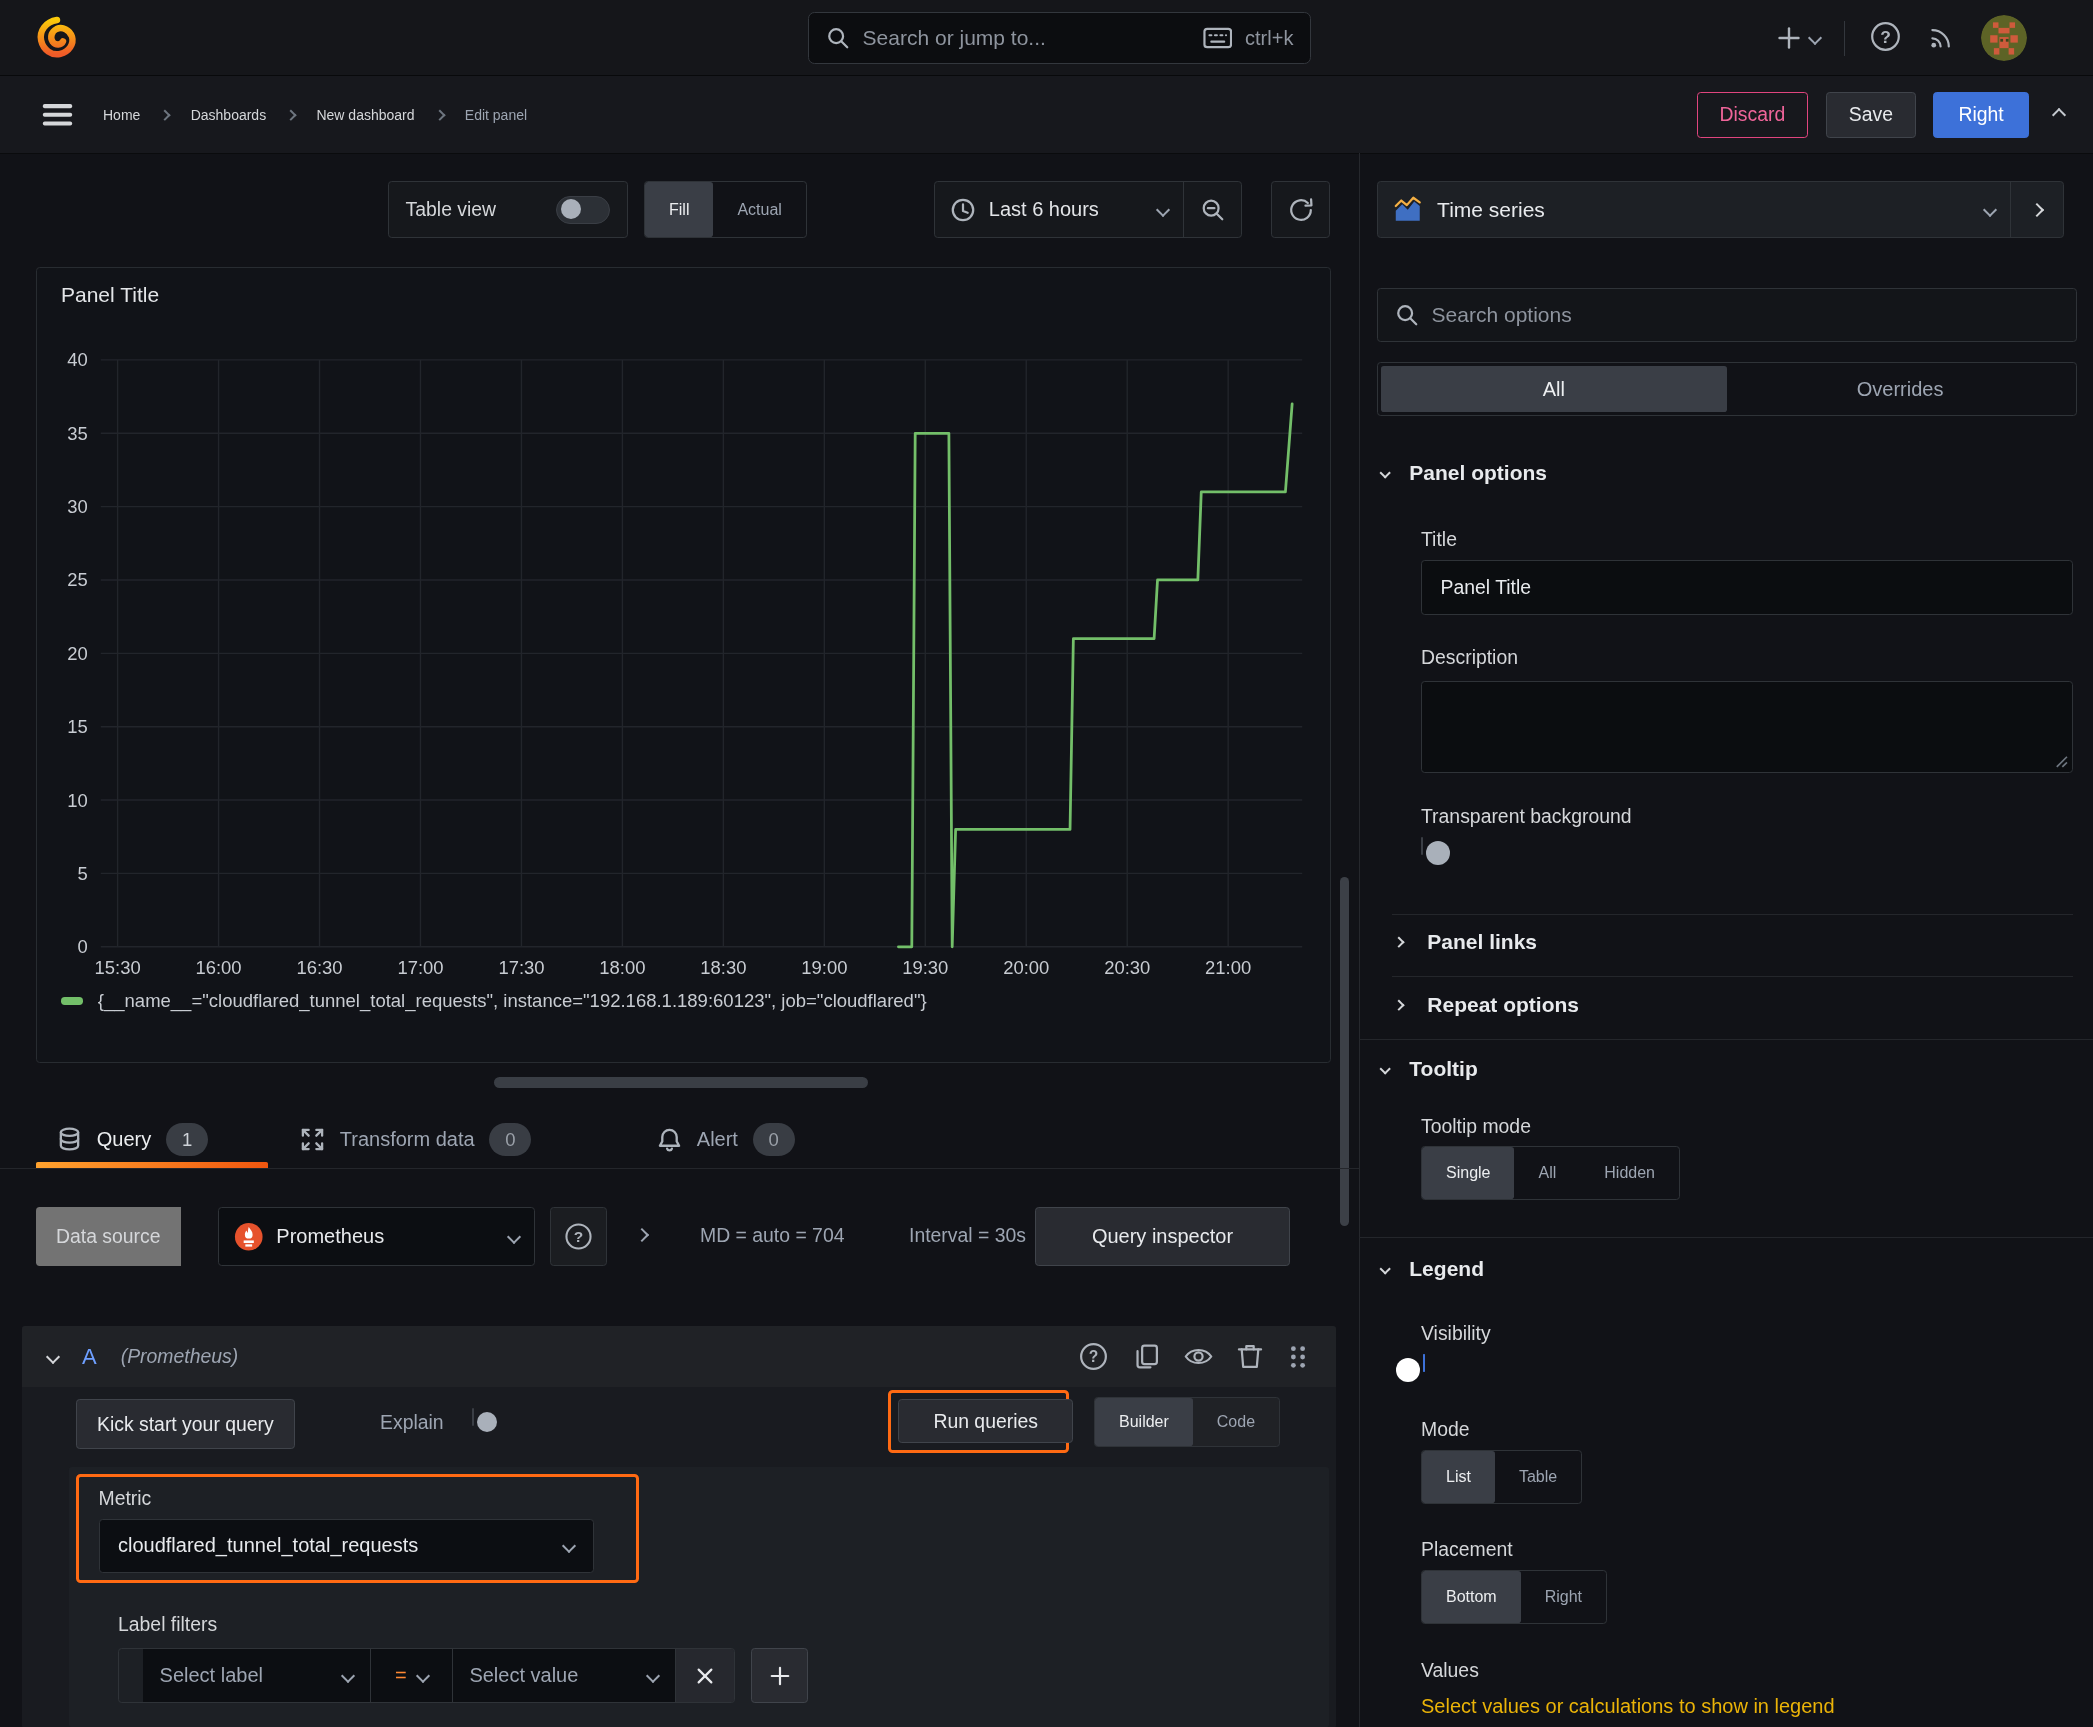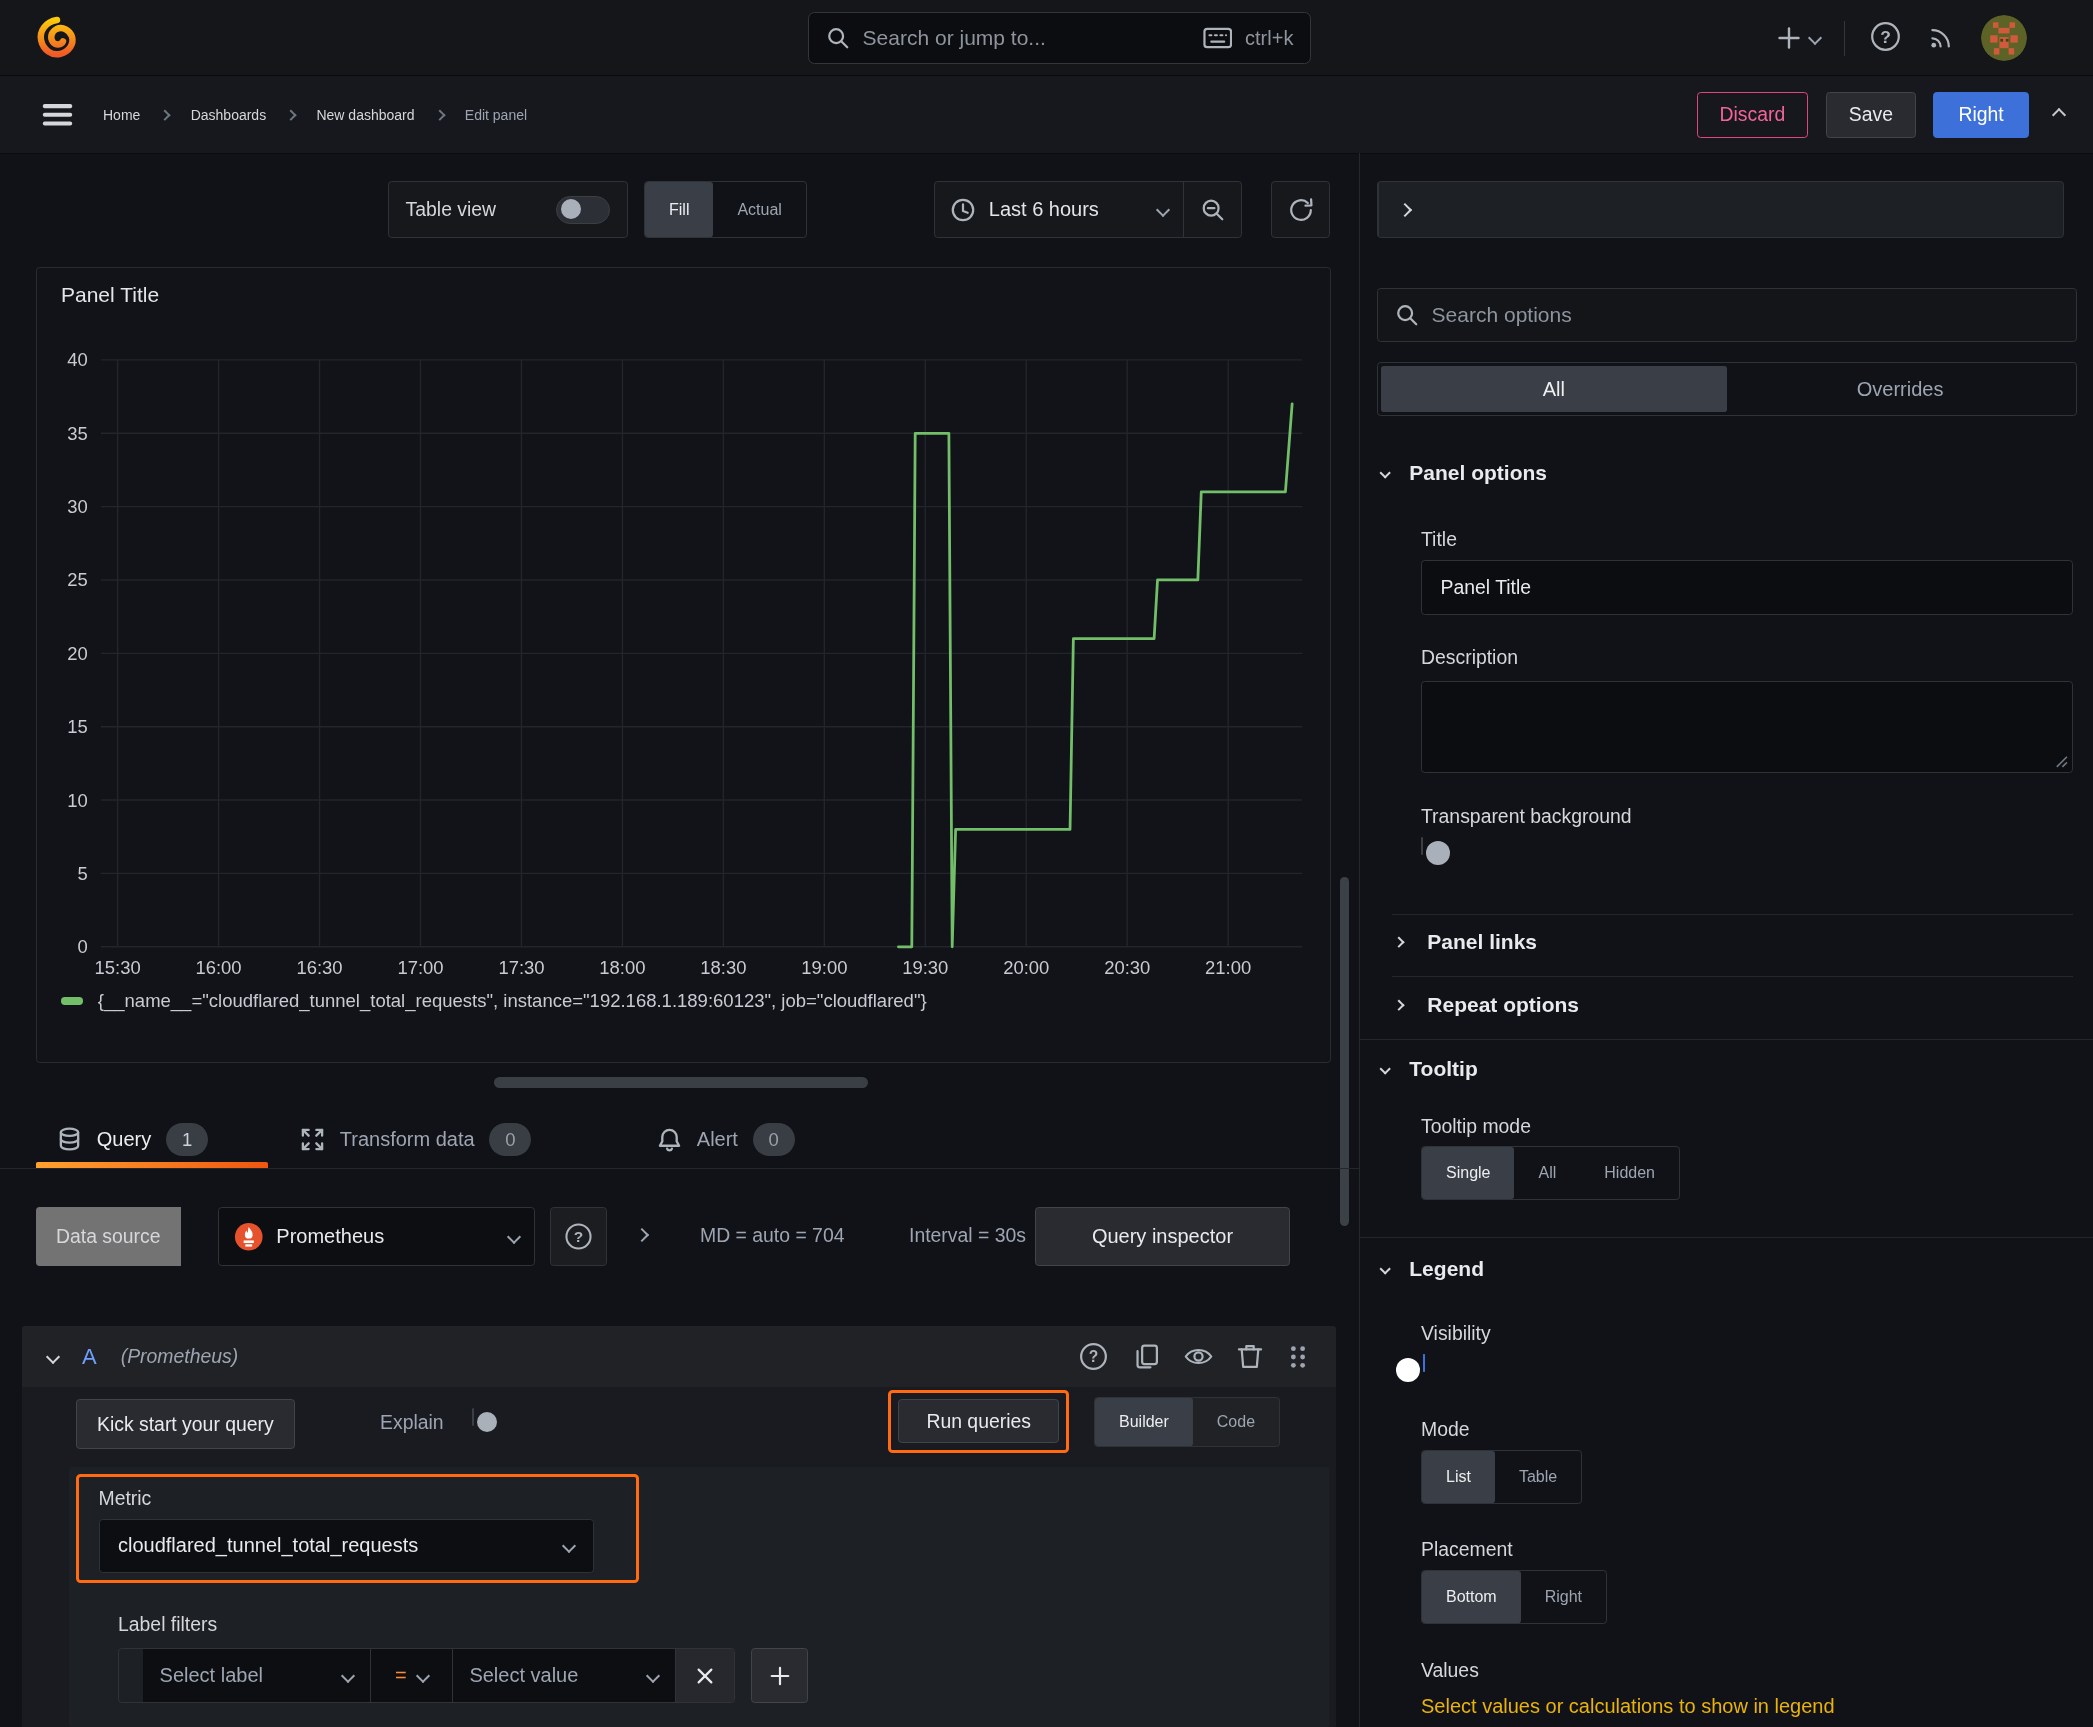--- a/index.html
+++ b/index.html
@@ -370,21 +370,21 @@
     </span>
   </div>
 
   <div class="abs" style="left:22px;top:1387px;width:1314px;height:341px;background:#191b20;border-radius:0 0 2.8px 2.8px;">
 
     <button class="btn btn-secondary abs" style="left:54px;top:12px;height:50px;padding:0 20px;font-family:inherit;">Kick start your query</button>
     <span class="abs" style="left:358px;top:24px;font-size:19.4px;color:#9da5b2;">Explain</span>
     <span class="toggle sm abs" style="left:450px;top:22px;"><span class="knob"></span></span>
 
     <div class="hl abs" style="left:866px;top:2.8px;width:181px;height:63px;">
-      <button class="btn btn-secondary" style="margin:6.5px 0 0 7.4px;height:44px;padding:0 27px;font-family:inherit;">Run queries</button>
+      <button class="btn btn-secondary" style="margin:6.5px 0 0 7.4px;height:44px;padding:0 34px;font-family:inherit;">Run queries</button>
     </div>
 
     <div class="radio abs" style="left:1072px;top:10px;height:50px;background:#202226;">
       <span class="opt sel">Builder</span>
       <span class="opt">Code</span>
     </div>
 
     <div class="abs" style="left:47px;top:80px;width:1260px;height:260px;background:#1d2025;border-radius:2.8px;">
 
       <div class="hl abs" style="left:6.5px;top:7.4px;width:563px;height:109px;">
@@ -428,20 +428,28 @@
             <line x1="3" y1="12" x2="21" y2="12"></line>
         </svg>
       </button>
     </div>
   </div>
 
   
   <div class="abs" style="left:1359px;top:153px;width:0.9px;height:1575px;background:#26282d;"></div>
 
   <div class="abs row" style="left:1377px;top:181px;width:687px;height:57px;background:#1d2025;border:0.9px solid #2f3338;border-radius:3.7px;">
+    <span class="row" style="flex:1;height:100%;padding:0 14.8px;gap:14.8px;">
+      <svg width="29.5" height="29.5" viewBox="0 0 32 32">
+        <path fill="#3f6fc2" d="M3 28 V17 L10 10 L16 16 L23 7 L29 12 V28 Z"></path>
+        <polyline points="3,12 9,6 15,11 22,3 29,8" fill="none" stroke="#f5b044" stroke-width="2.4" stroke-linejoin="round" stroke-linecap="round"></polyline>
+      </svg>
+      <span style="flex:1;font-size:21px;color:#e8eaed;">Time series</span>
+      <span class="chv"></span>
+    </span>
     <span style="width:0.9px;height:100%;background:#2f3338;"></span>
     <span class="row" style="width:52px;height:100%;justify-content:center;">
       <span class="chv r white"></span>
     </span>
   </div>
 
   <div class="abs row" style="left:1377px;top:288px;width:700px;height:54px;border:0.9px solid #2f3338;border-radius:3.7px;padding:0 16.6px;gap:13px;background:#131519;">
     <svg class="icon" width="24" height="24" viewBox="0 0 26 26">
       <circle cx="11" cy="11" r="7.5"></circle>
         <line x1="16.5" y1="16.5" x2="23" y2="23"></line>

